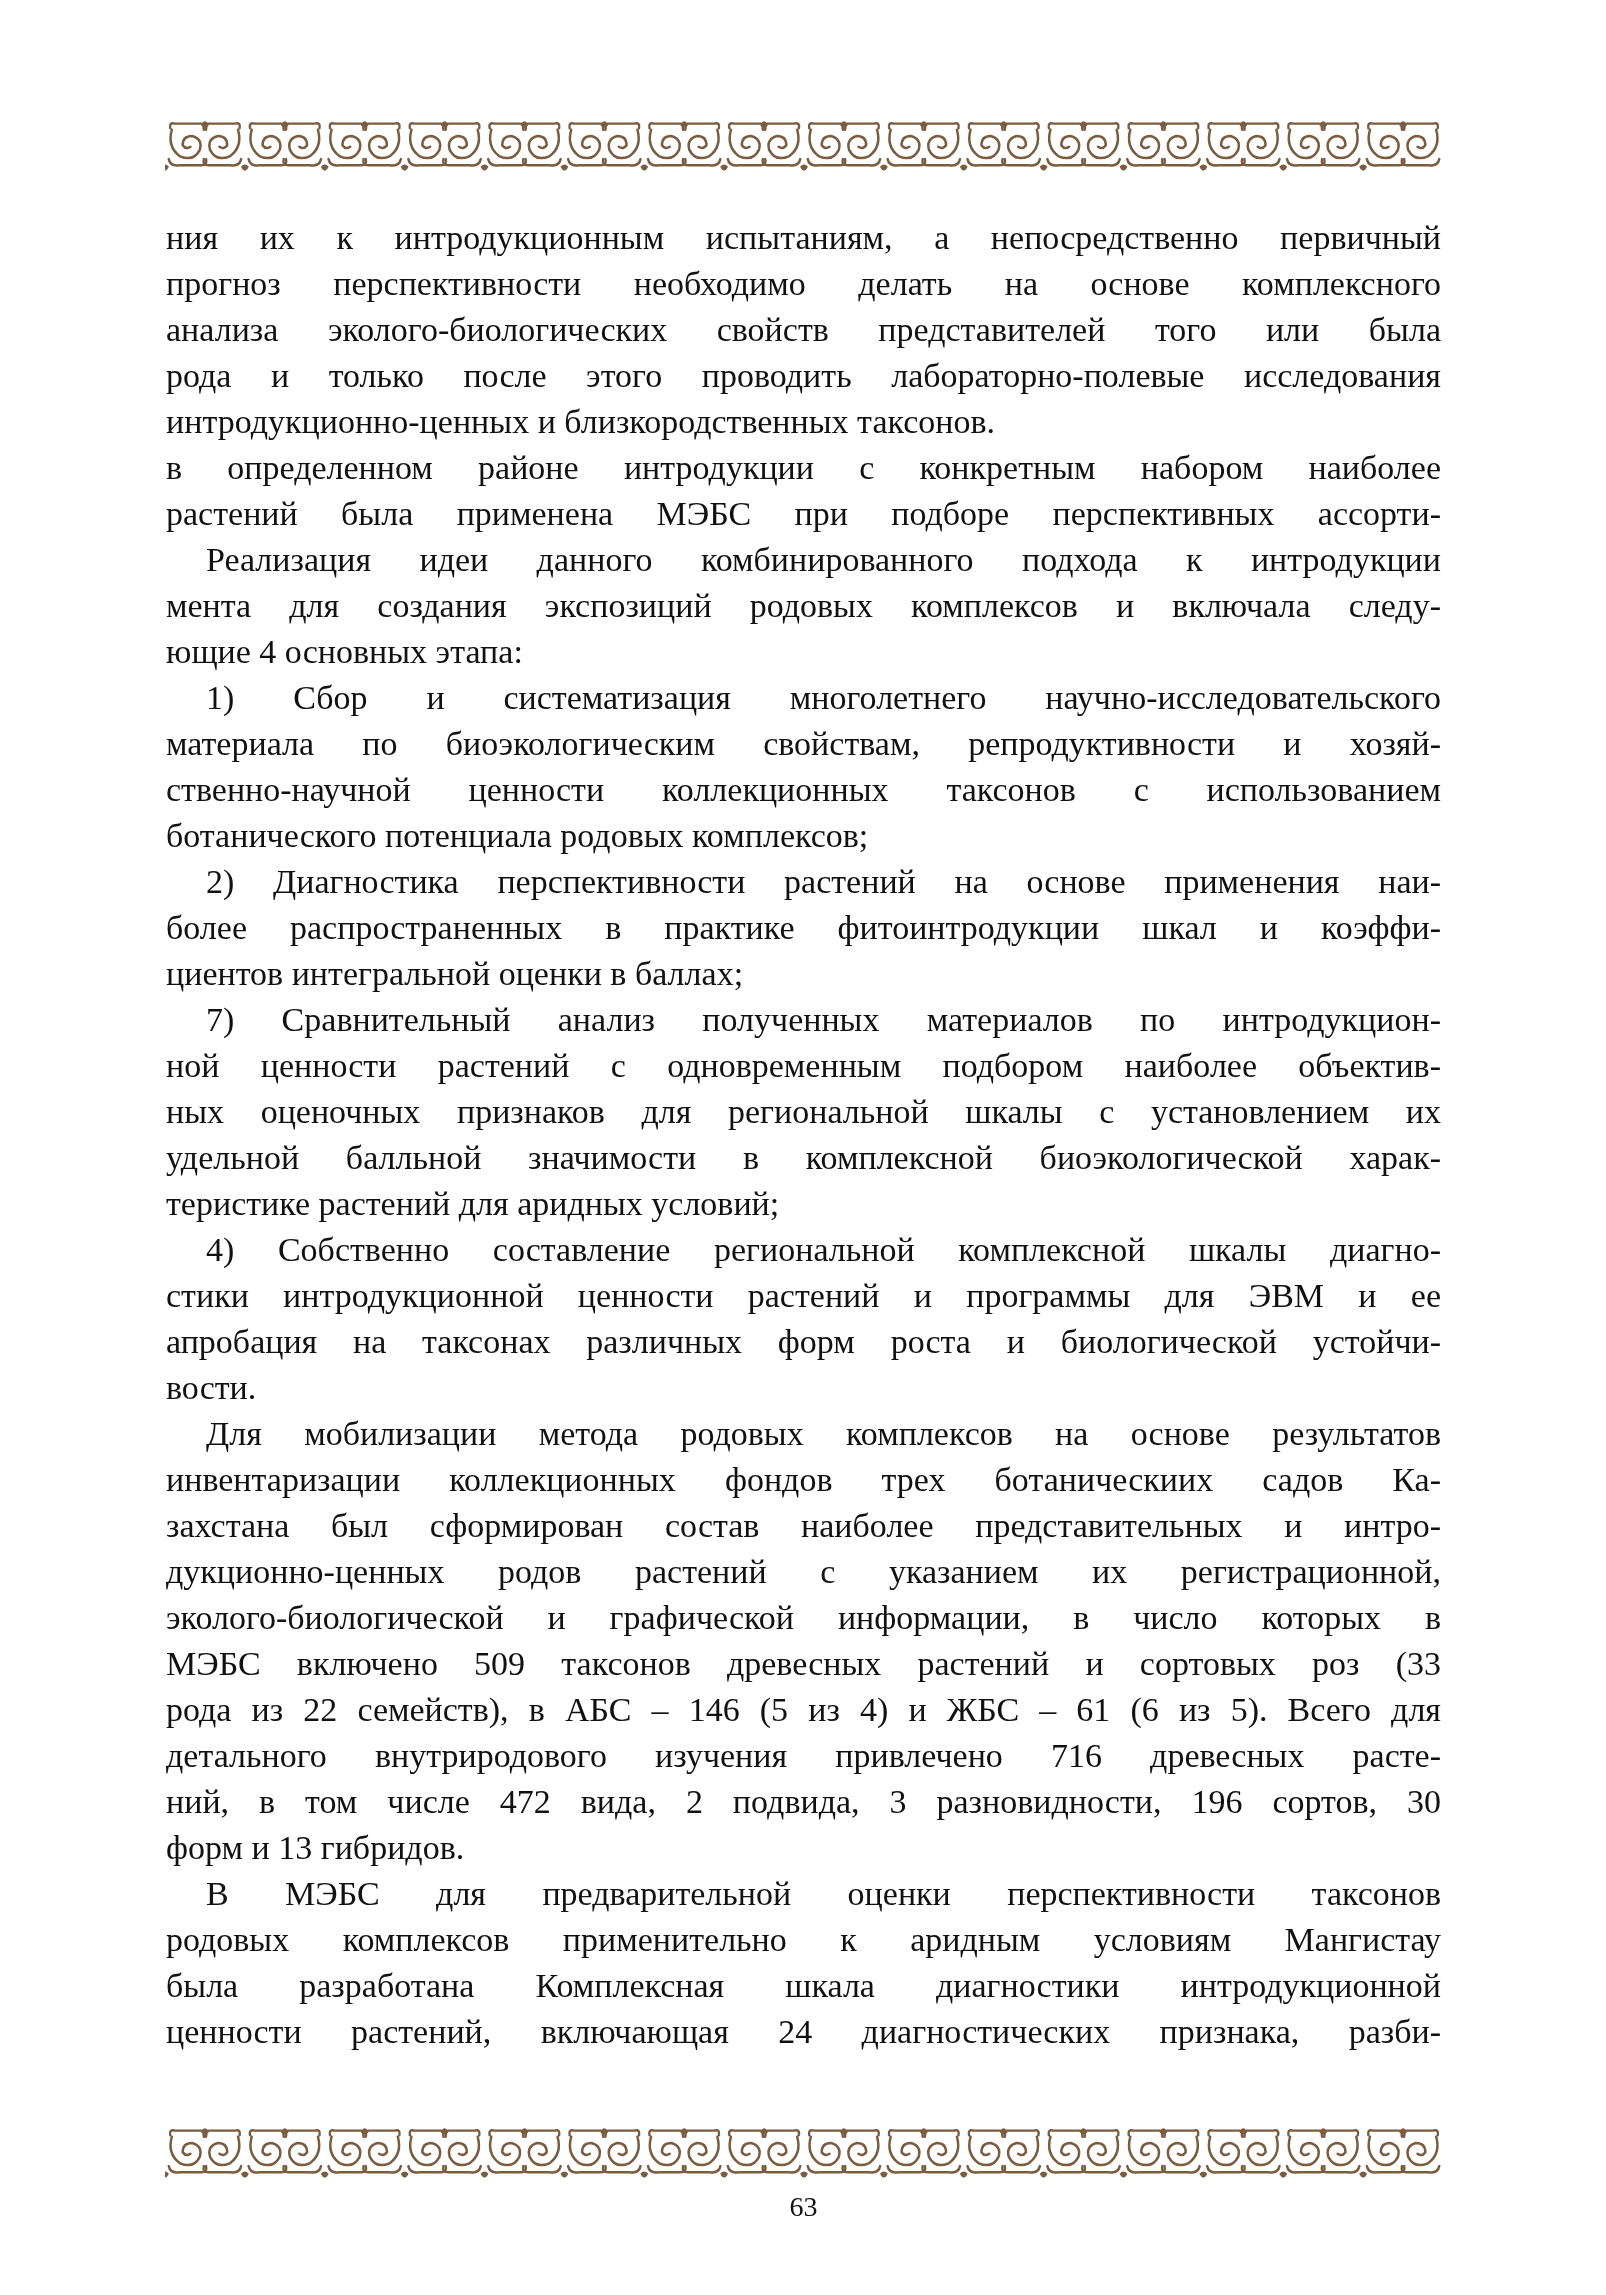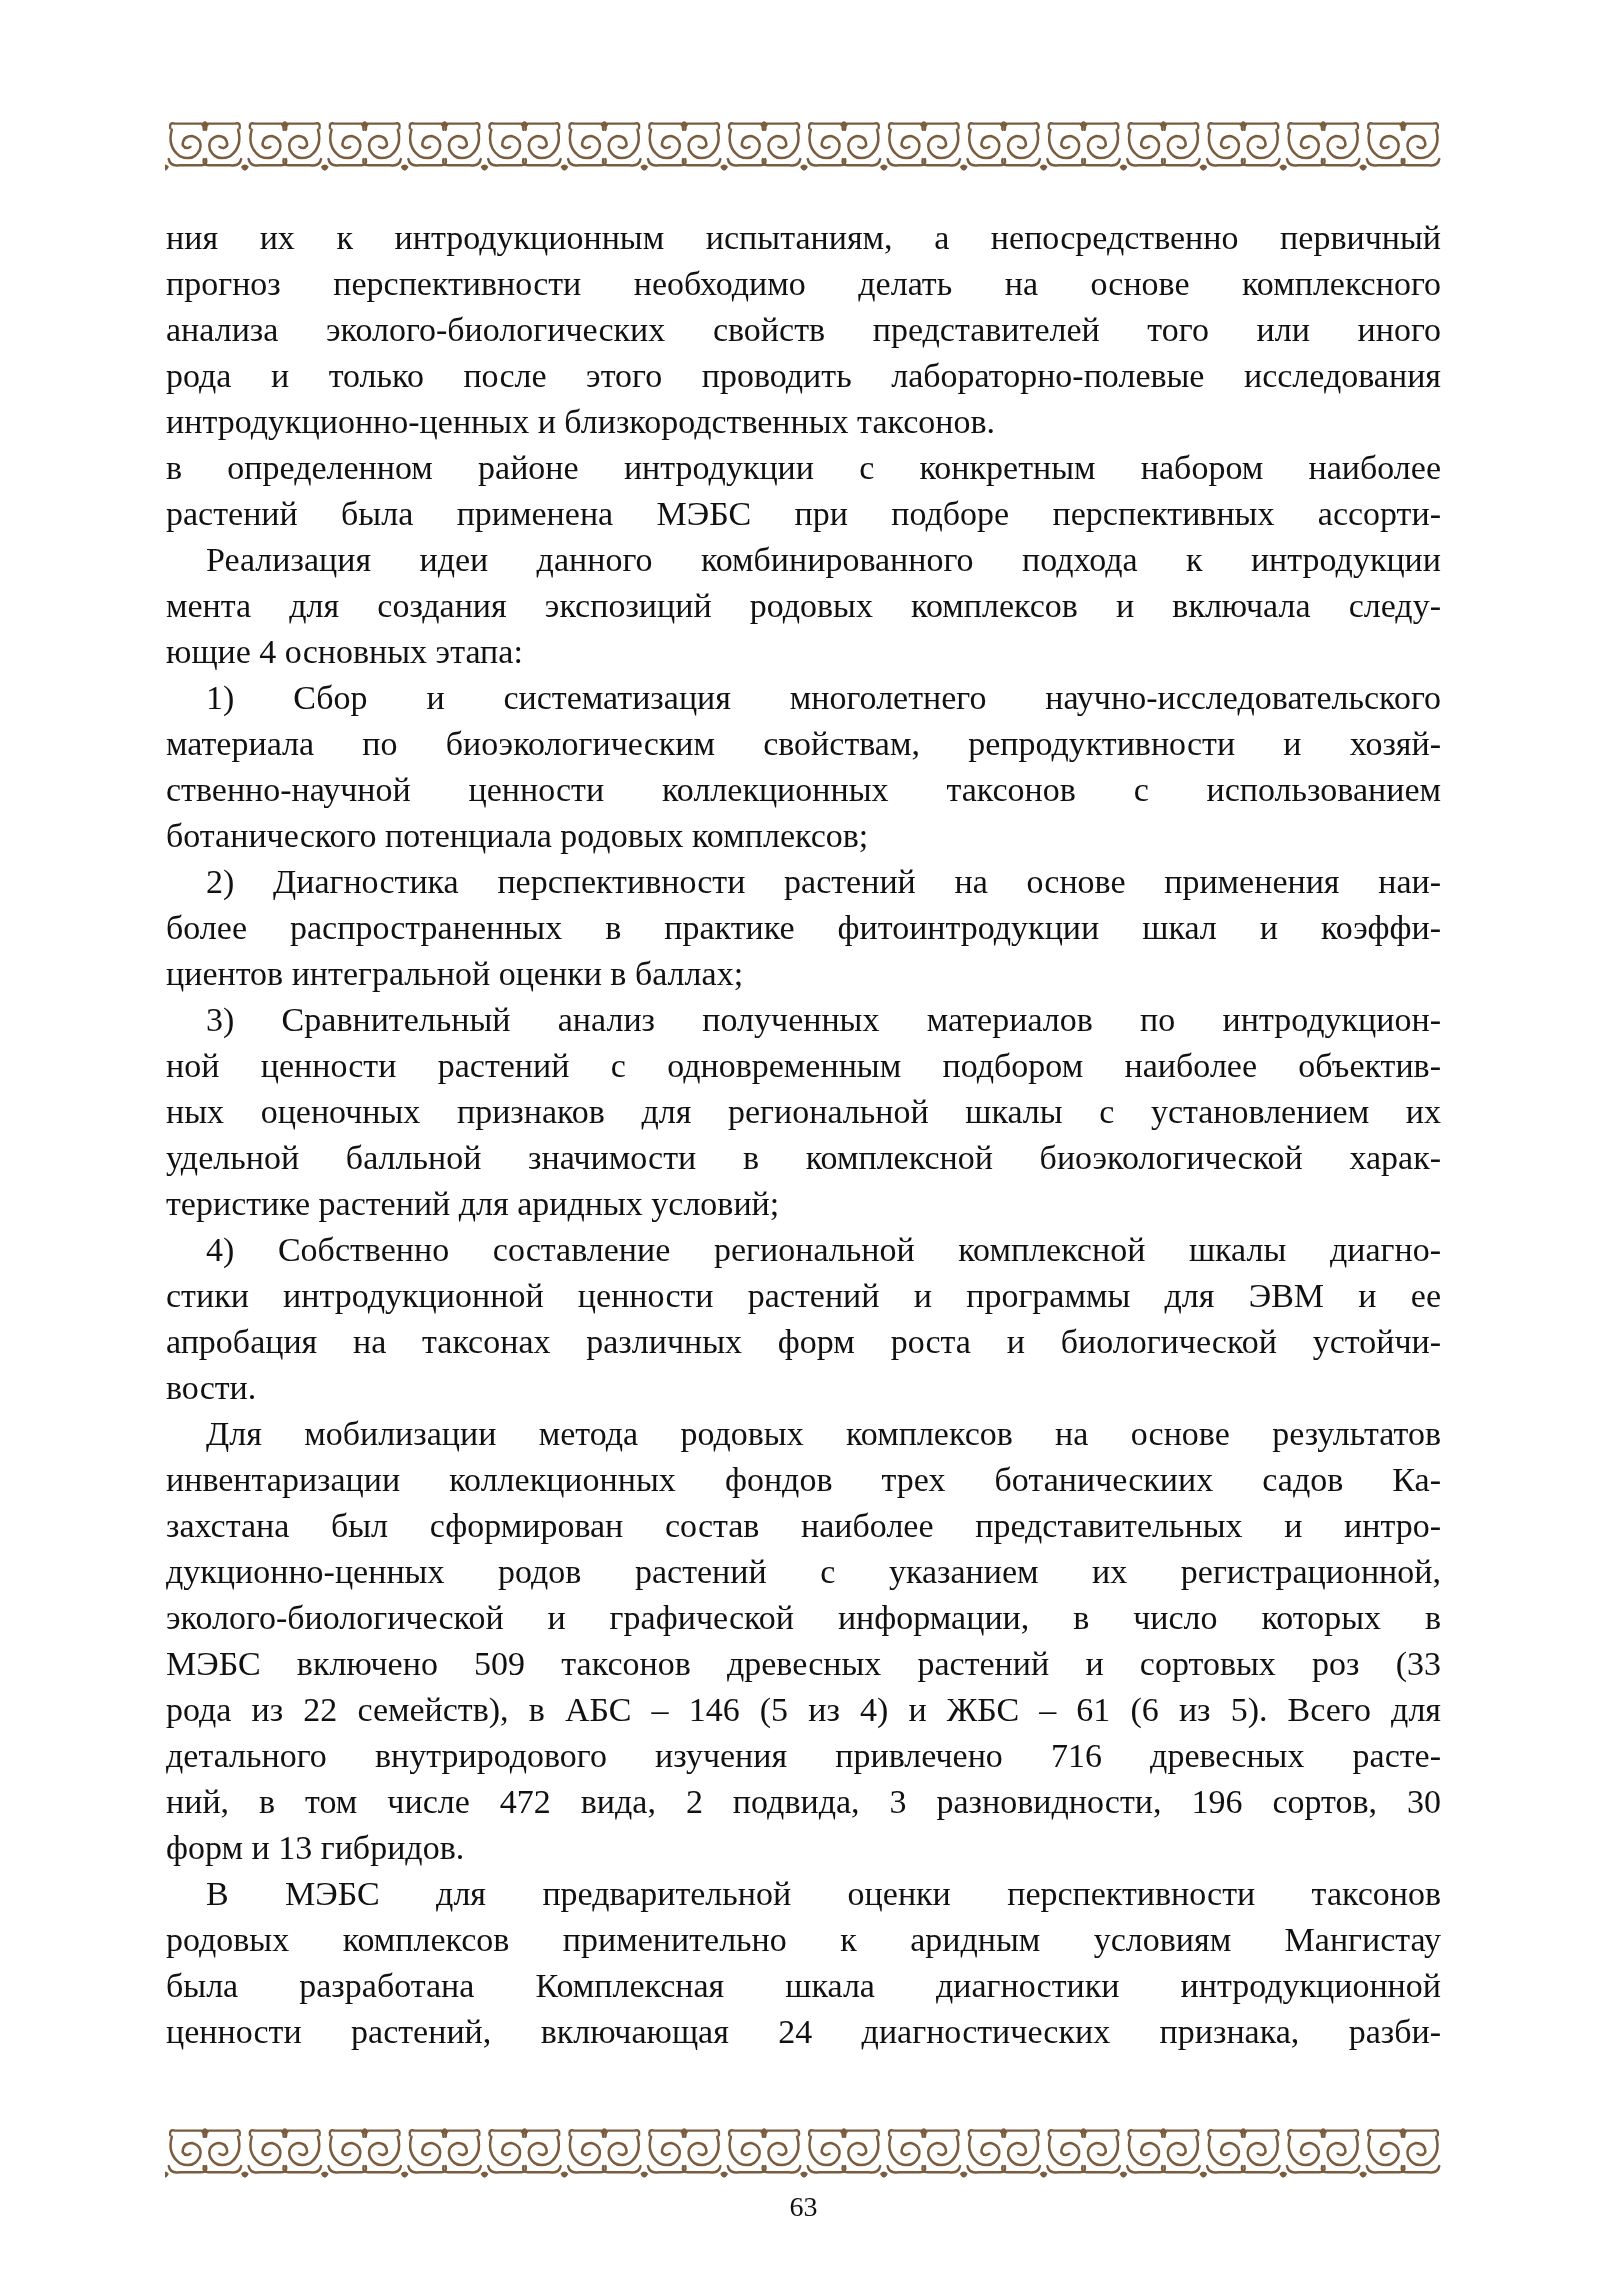--- a/index.html
+++ b/index.html
@@ -188,21 +188,21 @@
           <path d="M 1587.625 8 Q 1592.625 -2 1597.625 8 Q 1592.625 14 1587.625 8" fill="#7a5c3e"></path>
           <path d="M 1536.25 62 Q 1541.25 72 1546.25 62 Q 1541.25 56 1536.25 62" fill="#7a5c3e"></path>
         </g>
       </svg>
   </div>
 
   <div class="text-block" id="text-block">
       <div>
         <span class="line">ния их к интродукционным испытаниям, а непосредственно первичный</span>
         <span class="line">прогноз перспективности необходимо делать на основе комплексного</span>
-        <span class="line">анализа эколого-биологических свойств представителей того или иного</span>
+        <span class="line">анализа эколого-биологических свойств представителей того или была</span>
         <span class="line">рода и только после этого проводить лабораторно-полевые исследования</span>
         <span class="line last">интродукционно-ценных и близкородственных таксонов.</span>
         <span class="line">в определенном районе интродукции с конкретным набором наиболее</span>
       </div>
       <div>
         <span class="line">растений была применена МЭБС при подборе перспективных ассорти-</span>
         <span class="line indent">Реализация идеи данного комбинированного подхода к интродукции</span>
         <span class="line">мента для создания экспозиций родовых комплексов и включала следу-</span>
         <span class="line last">ющие 4 основных этапа:</span>
       </div>
@@ -211,21 +211,21 @@
         <span class="line">материала по биоэкологическим свойствам, репродуктивности и хозяй-</span>
         <span class="line">ственно-научной ценности коллекционных таксонов с использованием</span>
         <span class="line last">ботанического потенциала родовых комплексов;</span>
       </div>
       <div>
         <span class="line indent">2) Диагностика перспективности растений на основе применения наи-</span>
         <span class="line">более распространенных в практике фитоинтродукции шкал и коэффи-</span>
         <span class="line last">циентов интегральной оценки в баллах;</span>
       </div>
       <div>
-        <span class="line indent">3) Сравнительный анализ полученных материалов по интродукцион-</span>
+        <span class="line indent">7) Сравнительный анализ полученных материалов по интродукцион-</span>
         <span class="line">ной ценности растений с одновременным подбором наиболее объектив-</span>
         <span class="line">ных оценочных признаков для региональной шкалы с установлением их</span>
         <span class="line">удельной балльной значимости в комплексной биоэкологической харак-</span>
         <span class="line last">теристике растений для аридных условий;</span>
       </div>
       <div>
         <span class="line indent">4) Собственно составление региональной комплексной шкалы диагно-</span>
         <span class="line">стики интродукционной ценности растений и программы для ЭВМ и ее</span>
         <span class="line">апробация на таксонах различных форм роста и биологической устойчи-</span>
         <span class="line last">вости.</span>

